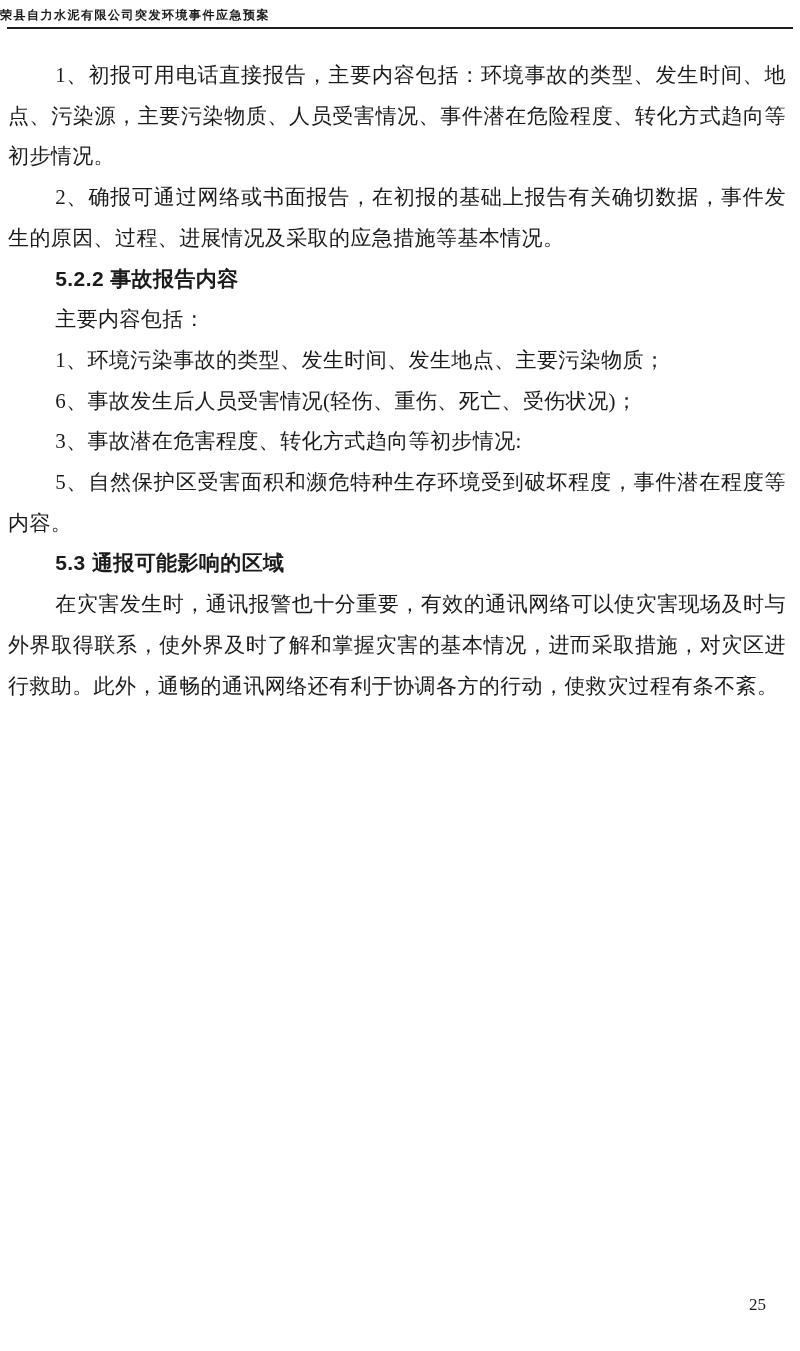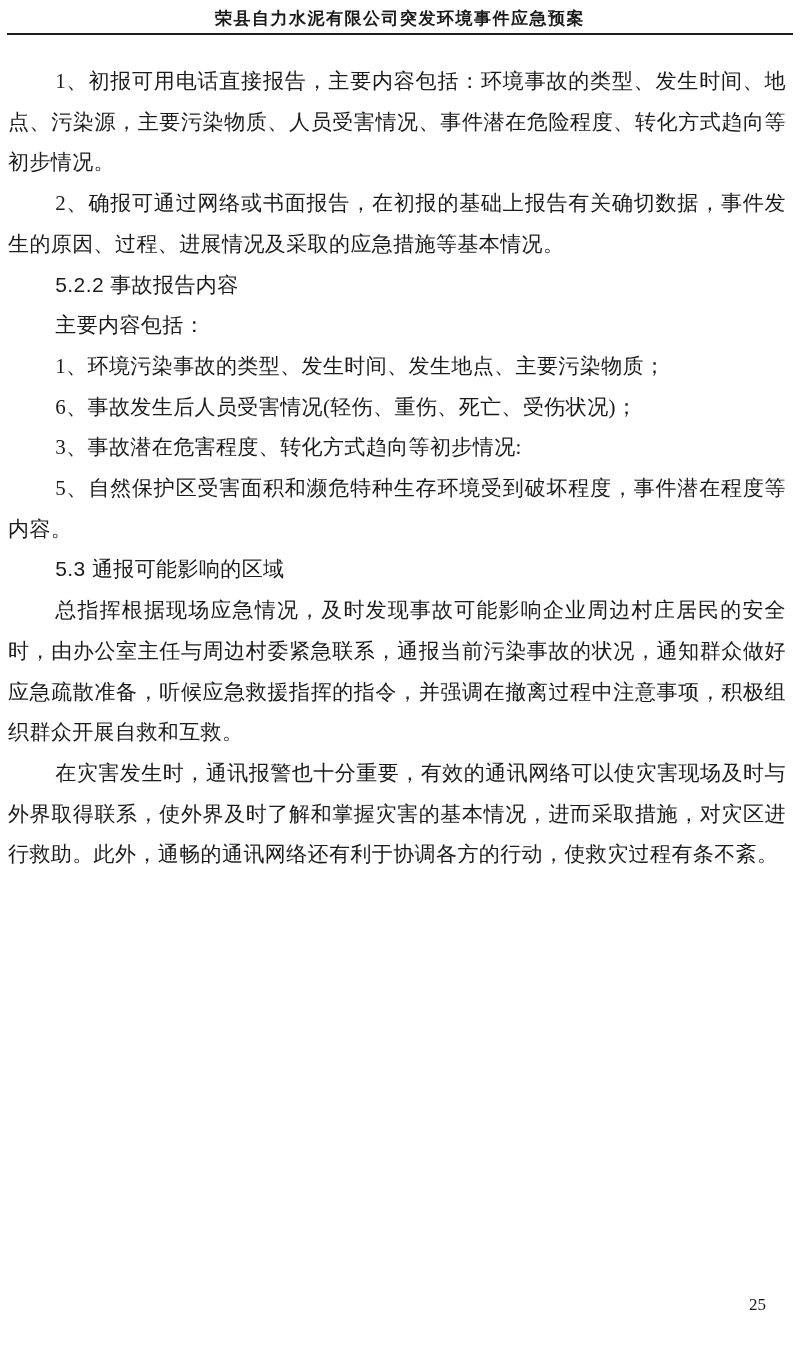--- a/index.html
+++ b/index.html
@@ -8,22 +8,21 @@
     width: 800px;
     height: 1351px;
     background: #ffffff;
     color: #1b1b1b;
     font-family: "Liberation Serif", "DejaVu Serif", serif;
     overflow: hidden;
     box-sizing: border-box;
   }
   .doc-header {
     padding-top: 7px;
-    text-align: center;
-    font-size: 17px;
+    font-size: 12px;
     font-weight: 600;
     letter-spacing: 1.5px;
     color: #1a1a1a;
   }
   .header-rule {
     border-bottom: 2.5px solid #1d1d1d;
     margin: 3px 7px 0 7px;
     height: 0;
   }
   .doc-body {
@@ -33,21 +32,21 @@
     text-align: justify;
     text-justify: inter-ideograph;
     letter-spacing: 0.4px;
   }
   .para { margin: 0; text-indent: 2.25em; }
   .para.no-indent { text-indent: 0; }
   .heading {
     margin: 0;
     font-size: 21px;
     line-height: 40.7px;
-    font-weight: normal;
+    font-weight: bold;
     text-indent: 2.25em;
     font-family: "Liberation Sans", "DejaVu Sans", sans-serif;
     letter-spacing: 0.4px;
   }
   .page-number {
     position: absolute;
     top: 1295px;
     right: 34px;
     font-size: 17px;
     color: #1a1a1a;
@@ -63,18 +62,17 @@
   <div class="doc-body">
       <p class="para">1、初报可用电话直接报告，主要内容包括：环境事故的类型、发生时间、地点、污染源，主要污染物质、人员受害情况、事件潜在危险程度、转化方式趋向等初步情况。</p>
       <p class="para">2、确报可通过网络或书面报告，在初报的基础上报告有关确切数据，事件发生的原因、过程、进展情况及采取的应急措施等基本情况。</p>
       <h2 class="heading">5.2.2 事故报告内容</h2>
       <p class="para">主要内容包括：</p>
       <p class="para">1、环境污染事故的类型、发生时间、发生地点、主要污染物质；</p>
       <p class="para">6、事故发生后人员受害情况(轻伤、重伤、死亡、受伤状况)；</p>
       <p class="para">3、事故潜在危害程度、转化方式趋向等初步情况:</p>
       <p class="para">5、自然保护区受害面积和濒危特种生存环境受到破坏程度，事件潜在程度等内容。</p>
       <h2 class="heading">5.3 通报可能影响的区域</h2>
-      <p class="para">总指挥根据现场应急情况，及时发现事故可能影响企业周边村庄居民的安全时，由办公室主任与周边村委紧急联系，通报当前污染事故的状况，通知群众做好应急疏散准备，听候应急救援指挥的指令，并强调在撤离过程中注意事项，积极组织群众开展自救和互救。</p>
       <p class="para">在灾害发生时，通讯报警也十分重要，有效的通讯网络可以使灾害现场及时与外界取得联系，使外界及时了解和掌握灾害的基本情况，进而采取措施，对灾区进行救助。此外，通畅的通讯网络还有利于协调各方的行动，使救灾过程有条不紊。</p>
     </div>
 
   <div class="page-number">25</div>
 </div>
 
 </body></html>

